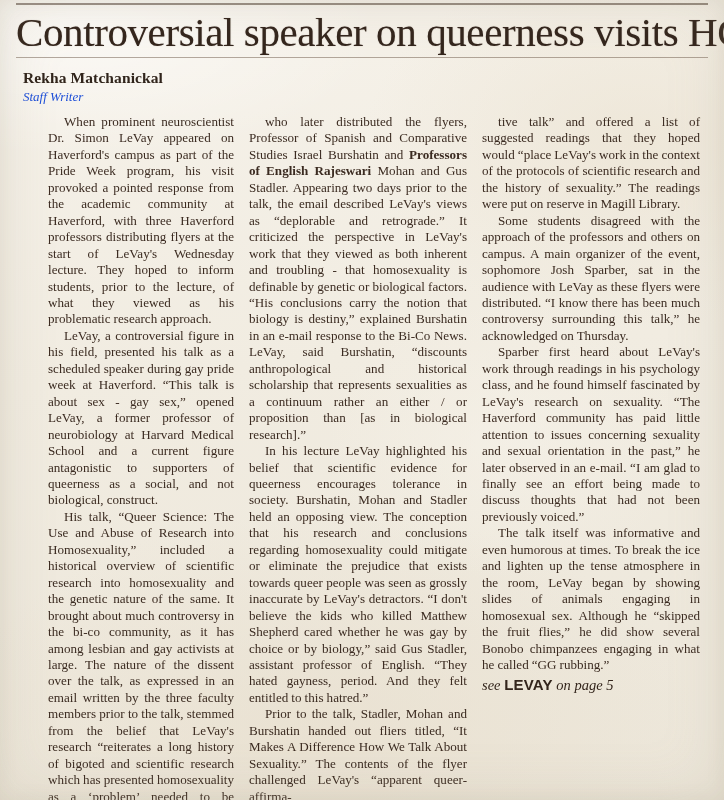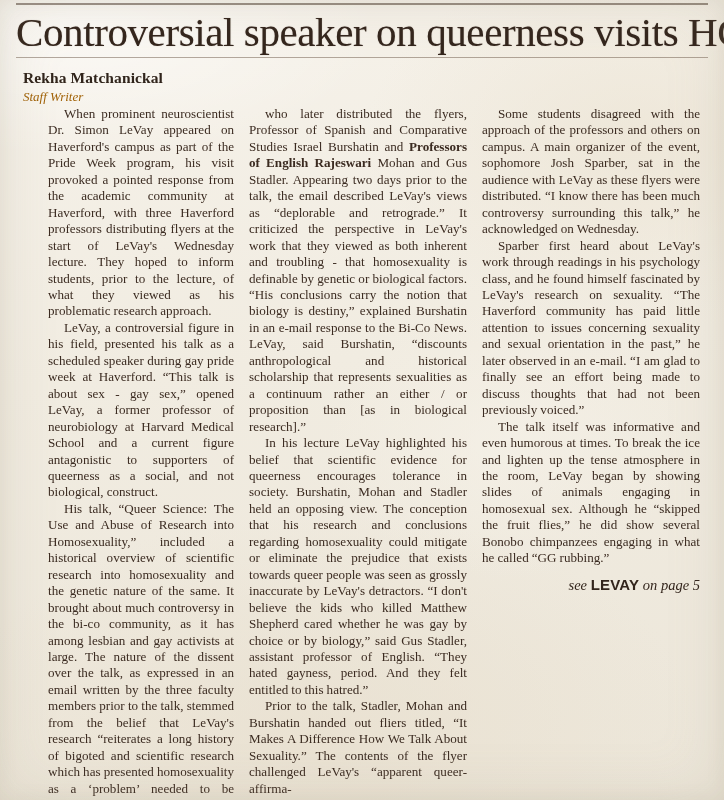--- a/index.html
+++ b/index.html
@@ -68,33 +68,33 @@
   }
   .headline-rule {
     height: 1px;
     background: #6b5847;
     opacity: 0.5;
     margin-bottom: 10px;
   }
 
   
   .byline {
-    margin: 2px 0 1px 7px;
+    margin: 2px 0 9px 7px;
   }
   .byline-name {
     font-size: 15.5px;
     font-weight: bold;
     letter-spacing: 0.1px;
     color: #30241b;
     line-height: 19px;
   }
   .byline-role {
     font-size: 13px;
     font-style: italic;
-    color: #a16207;
+    color: #1d4ed8;
     line-height: 17px;
     margin-top: 1px;
   }
 
   
   .columns {
     display: flex;
     gap: 15px;
     align-items: flex-start;
   }
@@ -116,24 +116,23 @@
     text-indent: 16px;
   }
   .col1 .column-body { padding-top: 0; margin-left: 32px; }
   .col2 .column-body, .col3 .column-body { padding-top: 0; }
 
   .em-italic { }
   .em-bolditalic { font-weight: bold; }
 
   
   .jumpline {
-    margin-top: 9px;
-    text-align: right;
+    text-align: left;
     font-size: 14.5px;
-    line-height: 18px;
+    line-height: 24px;
     color: #33251c;
   }
   .jump-see { font-style: italic; }
   .jump-slug {
     font-family: "Liberation Sans", "DejaVu Sans", sans-serif;
     font-weight: bold;
     font-size: 15px;
     letter-spacing: 0.2px;
   }
   .jump-page { font-style: italic; }
@@ -169,21 +168,22 @@
     <div class="column col2">
       <div class="column-body">
         <p><span>who later distributed the flyers, Professor of Spanish and Comparative Studies Israel Burshatin and </span><span class="em-bolditalic">Professors of English Rajeswari</span><span> Mohan and Gus Stadler. Appearing two days prior to the talk, the email described LeVay's views as “deplorable and retrograde.” It criticized the perspective in LeVay's work that they viewed as both inherent and troubling - that homosexuality is definable by genetic or biological factors. “His conclusions carry the notion that biology is destiny,” explained Burshatin in an e-mail response to the Bi-Co News. </span><span class="em-italic">LeVay, said Burshatin, “discounts anthropological and historical scholarship that represents sexualities as a continuum rather an either / or proposition than [as in biological research].”</span></p>
         <p>In his lecture LeVay highlighted his belief that scientific evidence for queerness encourages tolerance in society. Burshatin, Mohan and Stadler held an opposing view. The conception that his research and conclusions regarding homosexuality could mitigate or eliminate the prejudice that exists towards queer people was seen as grossly inaccurate by LeVay's detractors. “I don't believe the kids who killed Matthew Shepherd cared whether he was gay by choice or by biology,” said Gus Stadler, assistant professor of English. “They hated gayness, period. And they felt entitled to this hatred.”</p>
         <p>Prior to the talk, Stadler, Mohan and Burshatin handed out fliers titled, “It Makes A Difference How We Talk About Sexuality.” The contents of the flyer challenged LeVay's “apparent queer-affirma-</p>
       </div>
     </div>
 
     <div class="column col3">
       <div class="column-body">
-        <p>Some students disagreed with the approach of the professors and others on campus. A main organizer of the event, sophomore Josh Sparber, sat in the audience with LeVay as these flyers were distributed. “I know there has been much controversy surrounding this talk,” he acknowledged on Wednesday.</p>
+        <p>tive talk” and offered a list of suggested readings that they hoped would “place LeVay's work in the context of the protocols of scientific research and the history of sexuality.” The readings were put on reserve in Magill Library.</p>
+        <p>Some students disagreed with the approach of the professors and others on campus. A main organizer of the event, sophomore Josh Sparber, sat in the audience with LeVay as these flyers were distributed. “I know there has been much controversy surrounding this talk,” he acknowledged on Thursday.</p>
         <p>Sparber first heard about LeVay's work through readings in his psychology class, and he found himself fascinated by LeVay's research on sexuality. “The Haverford community has paid little attention to issues concerning sexuality and sexual orientation in the past,” he later observed in an e-mail. “I am glad to finally see an effort being made to discuss thoughts that had not been previously voiced.”</p>
         <p>The talk itself was informative and even humorous at times. To break the ice and lighten up the tense atmosphere in the room, LeVay began by showing slides of animals engaging in homosexual sex. Although he “skipped the fruit flies,” he did show several Bonobo chimpanzees engaging in what he called “GG rubbing.”</p>
       </div>
 
       <div class="jumpline">
         <span class="jump-see">see</span>
         <span class="jump-slug">LEVAY</span>
         <span class="jump-page">on page 5</span>
       </div>
     </div>

